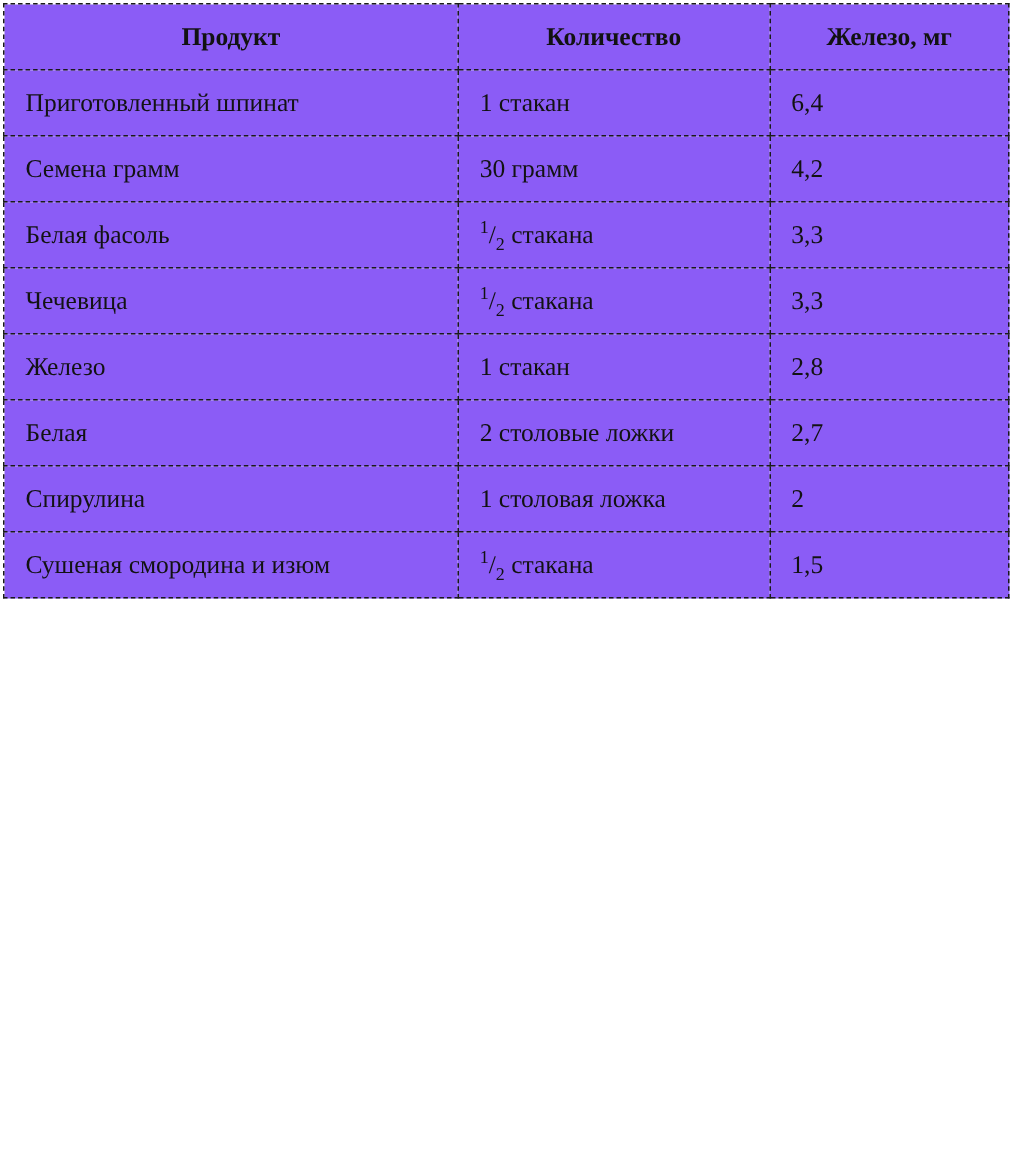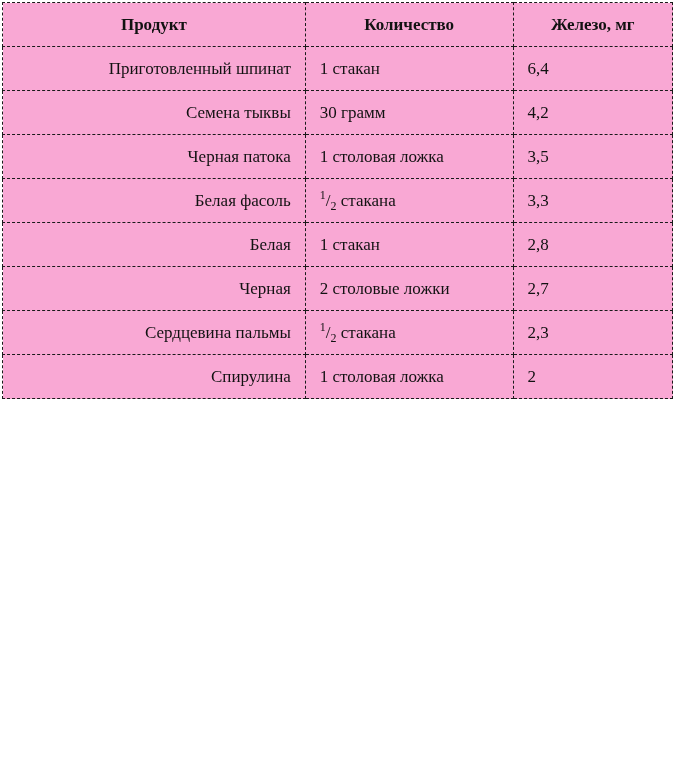--- a/index.html
+++ b/index.html
@@ -19,33 +19,32 @@
     margin: 2px;
     table-layout: fixed;
   }
   table.iron-table th,
   table.iron-table td {
     border: 1px dashed #1a1a1a;
     font-size: 17px;
     line-height: 21px;
     vertical-align: middle;
     padding: 11px 14px;
-    background: #f9a8d4;
+    background: #8b5cf6;
   }
   table.iron-table th {
     font-weight: bold;
     text-align: center;
     padding: 11px 6px;
   }
   col.c-product  { width: 45.2%; }
   col.c-quantity { width: 31.0%; }
   col.c-iron     { width: 23.8%; }
   td.product-cell {
     white-space: pre-line;
-    text-align: right;
   }
   .frac {
     white-space: nowrap;
   }
   .frac .num {
     font-size: 12px;
     vertical-align: super;
     line-height: 0;
   }
   .frac .den {
@@ -72,60 +71,60 @@
   </thead>
   <tbody id="table-body">
   <tr>
     <td class="product-cell">Приготовленный шпинат</td>
     <td class="quantity-cell">1 стакан</td>
     <td class="iron-cell">6,4</td>
   </tr>
 
 
   <tr>
-    <td class="product-cell">Семена тыквы</td>
+    <td class="product-cell">Семена грамм</td>
     <td class="quantity-cell">30 грамм</td>
     <td class="iron-cell">4,2</td>
   </tr>
 
 
-  <tr>
-    <td class="product-cell">Черная патока</td>
-    <td class="quantity-cell">1 столовая ложка</td>
-    <td class="iron-cell">3,5</td>
-  </tr>
 
   <tr>
     <td class="product-cell">Белая фасоль</td>
     <td class="quantity-cell"><span class="frac"><span class="num">1</span>/<span class="den">2</span></span> стакана</td>
     <td class="iron-cell">3,3</td>
   </tr>
 
+  <tr>
+    <td class="product-cell">Чечевица</td>
+    <td class="quantity-cell"><span class="frac"><span class="num">1</span>/<span class="den">2</span></span> стакана</td>
+    <td class="iron-cell">3,3</td>
+  </tr>
 
 
   <tr>
-    <td class="product-cell">Белая</td>
+    <td class="product-cell">Железо</td>
     <td class="quantity-cell">1 стакан</td>
     <td class="iron-cell">2,8</td>
   </tr>
 
   <tr>
-    <td class="product-cell">Черная</td>
+    <td class="product-cell">Белая</td>
     <td class="quantity-cell">2 столовые ложки</td>
     <td class="iron-cell">2,7</td>
   </tr>
 
-  <tr>
-    <td class="product-cell">Сердцевина пальмы</td>
-    <td class="quantity-cell"><span class="frac"><span class="num">1</span>/<span class="den">2</span></span> стакана</td>
-    <td class="iron-cell">2,3</td>
-  </tr>
 
   <tr>
     <td class="product-cell">Спирулина</td>
     <td class="quantity-cell">1 столовая ложка</td>
     <td class="iron-cell">2</td>
   </tr>
 
 
+  <tr>
+    <td class="product-cell">Сушеная смородина и изюм</td>
+    <td class="quantity-cell"><span class="frac"><span class="num">1</span>/<span class="den">2</span></span> стакана</td>
+    <td class="iron-cell">1,5</td>
+  </tr>
 
 </tbody>
 </table>
 
 </body></html>

